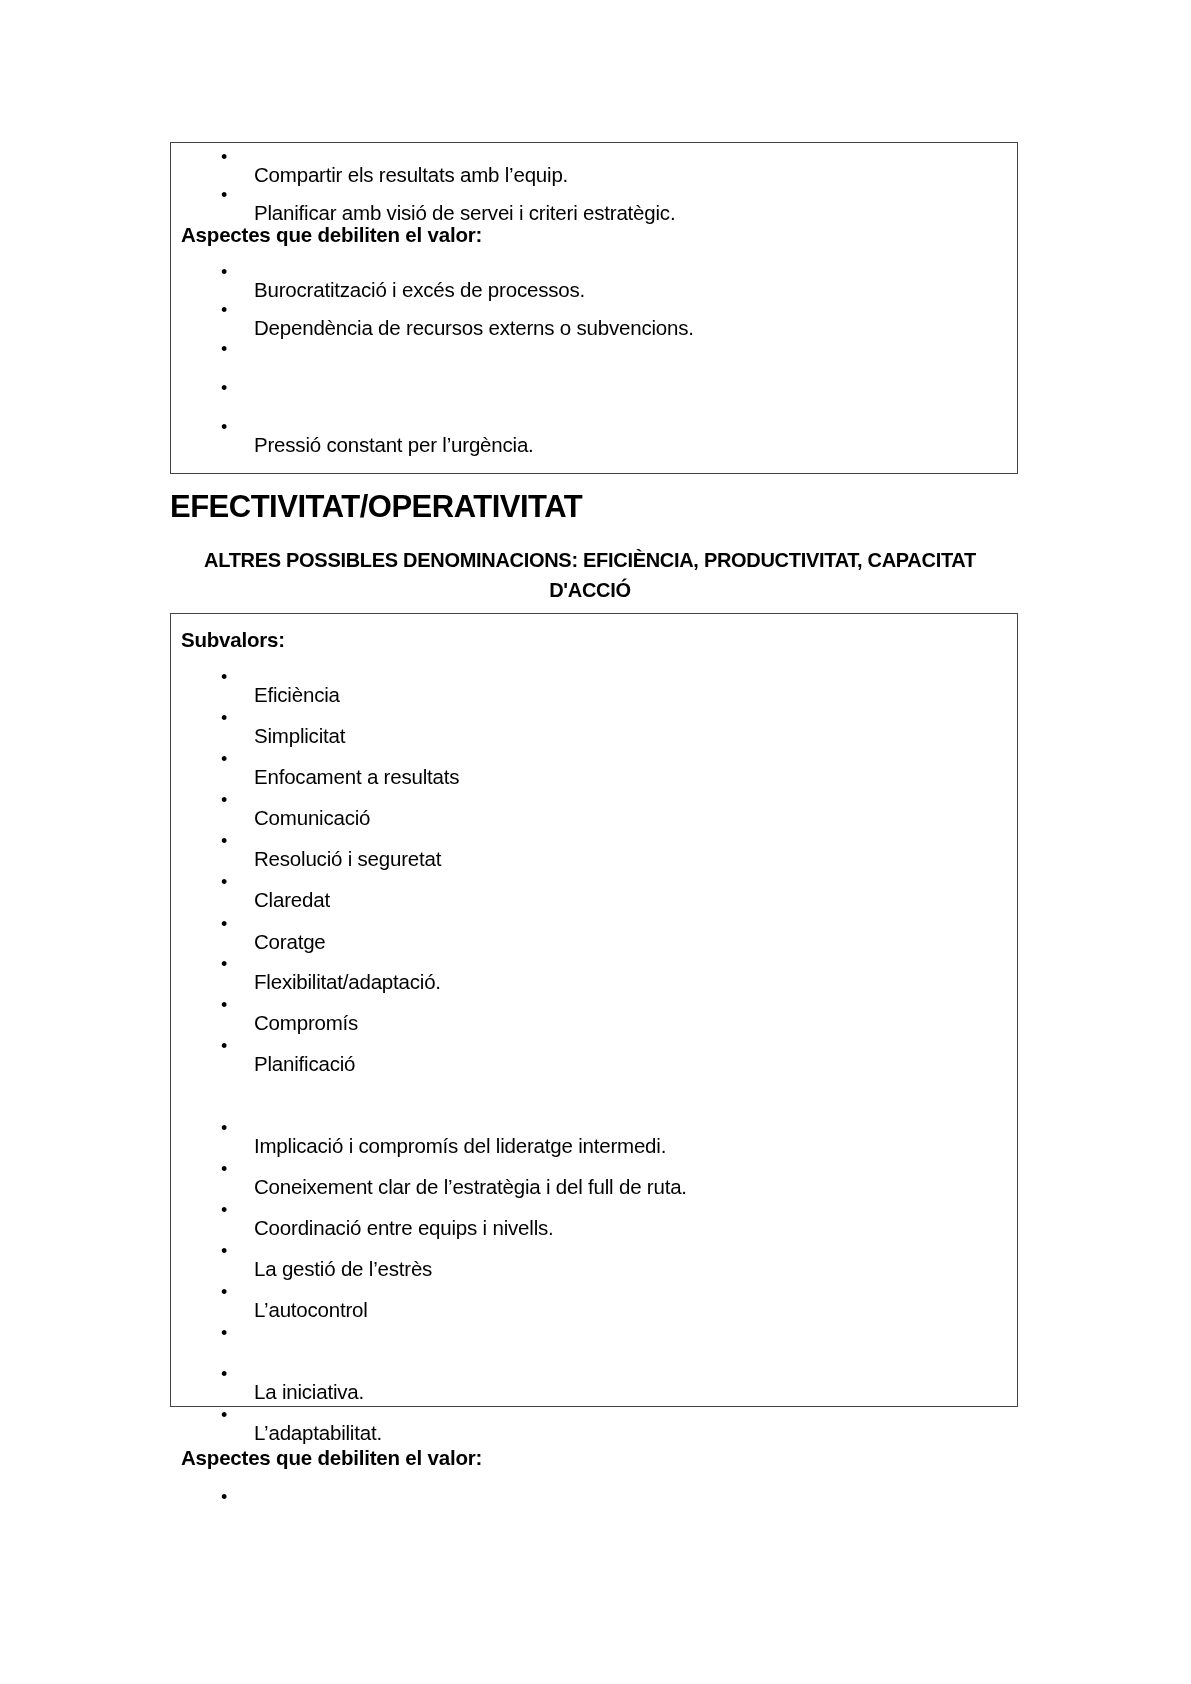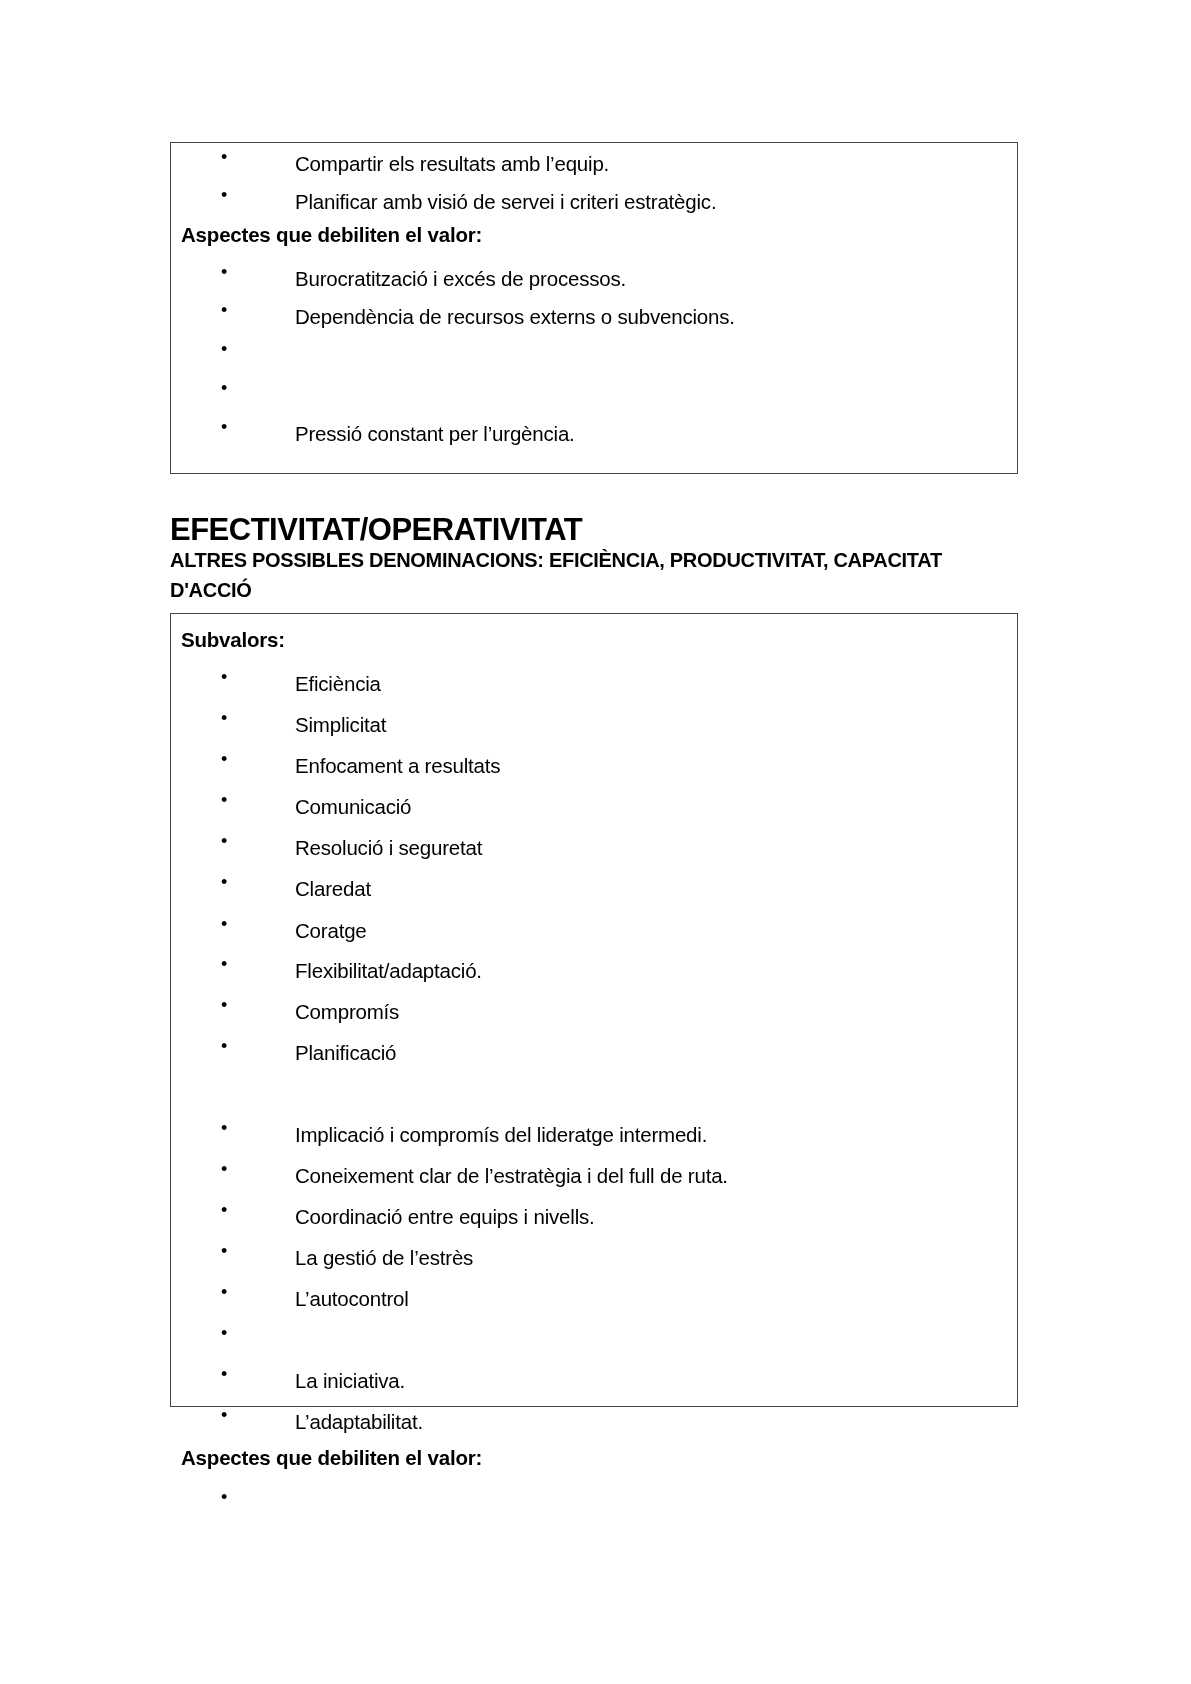--- a/index.html
+++ b/index.html
@@ -2,24 +2,24 @@
 <html><head>
 <meta charset="utf-8">
 <style>
   html, body { margin: 0; padding: 0; background: #ffffff; }
   body { width: 1191px; height: 1684px; position: relative; font-family: "Liberation Sans", sans-serif; color: #000; }
   .box { position: absolute; left: 170px; width: 848px; border: 1.5px solid #444; box-sizing: border-box; background: #fff; }
   .box1 { top: 142px; height: 332px; }
   .box2 { top: 613px; height: 794px; }
   .line { position: absolute; left: 0; right: 0; height: 41px; font-size: 20.5px; letter-spacing: -0.2px; white-space: nowrap; }
   .bullet-row .dot { position: absolute; left: 50px; top: 0; font-size: 18px; }
-  .bullet-row .txt { position: absolute; left: 83px; top: 5px; margin-left: 41px; }
+  .bullet-row .txt { position: absolute; left: 83px; top: 16px; }
   .head-row .txt { position: absolute; left: 10px; top: 0; font-weight: bold; }
-  .title { position: absolute; left: 170px; top: 489px; font-size: 31px; font-weight: bold; letter-spacing: -0.5px; white-space: nowrap; margin-top: 23px; }
-  .subtitle { position: absolute; left: 170px; top: 545px; width: 840px; font-size: 20px; font-weight: bold; line-height: 30px; letter-spacing: -0.3px; }
+  .title { position: absolute; left: 170px; top: 489px; font-size: 31px; font-weight: bold; letter-spacing: -0.5px; white-space: nowrap; }
+  .subtitle { position: absolute; left: 170px; top: 545px; width: 840px; font-size: 20px; font-weight: bold; line-height: 30px; letter-spacing: -0.3px; text-align: center; }
 </style>
 </head>
 <body>
 
 <div class="box box1">
   <div class="line bullet-row" style="top:4px">
       <span class="dot">•</span>
       <span class="txt">Compartir els resultats amb l’equip.</span>
     </div>
   <div class="line bullet-row" style="top:42px">

